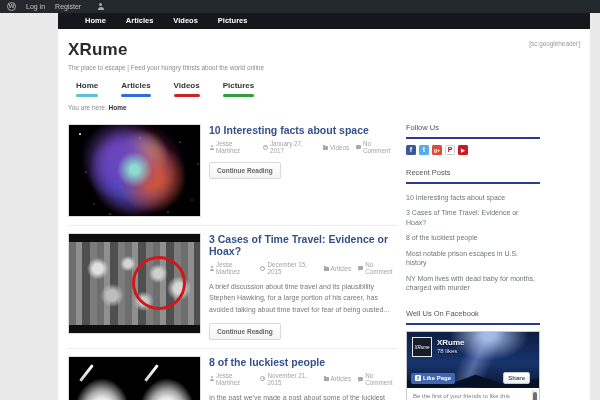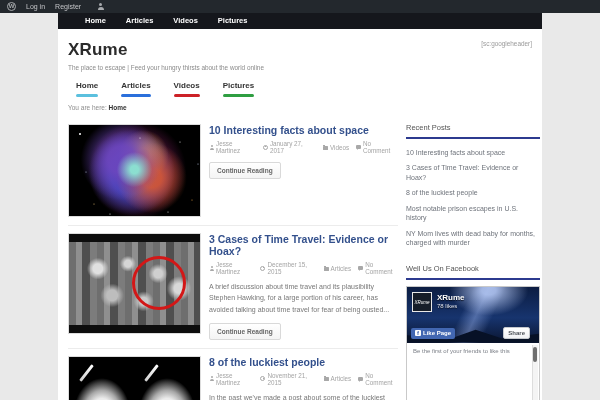--- a/index.html
+++ b/index.html
@@ -12,21 +12,21 @@
   .wp-logo { width:9px; height:9px; border:1px solid #a7aaad; border-radius:50%;
     color:#a7aaad; font-size:6px; line-height:7px; text-align:center; font-weight:bold; }
   .ab-link { color:#c3c4c7; font-size:7px; text-decoration:none; }
   .ab-person { position:relative; width:7px; height:7px; margin-left:6px; }
   .ab-person:before { content:""; position:absolute; left:2px; top:0; width:3px; height:3px;
     border-radius:50%; background:#a7aaad; }
   .ab-person:after { content:""; position:absolute; left:0.5px; bottom:0; width:6px; height:3px;
     border-radius:3px 3px 0 0; background:#a7aaad; }
 
   
-  .site-wrap { position:absolute; left:58px; top:13px; width:484px; height:387px;
+  .site-wrap { position:absolute; left:58px; top:13px; width:532px; height:387px;
     background:#ffffff; }
 
   .main-nav { height:16px; background:#15171c; display:flex; padding-left:17px; }
   .main-nav a { color:#ffffff; font-size:7.5px; font-weight:bold; line-height:16px;
     padding:0 10px; text-decoration:none; }
 
   .site-header { position:relative; padding:11px 10px 0 10px; }
   .site-title { font-size:17px; font-weight:bold; color:#2b2b2b; letter-spacing:0.2px; }
   .tagline { margin-top:4px; font-size:6.4px; color:#8a8a8a; }
   .shortcode { position:absolute; right:10px; top:11px; font-size:6.4px; color:#9a9a9a; }
@@ -290,20 +290,31 @@
               </span>
           </div>
           <p class="post-excerpt">In the past we've made a post about some of the luckiest people who escaped death. Well we've returned to that old popular subject, and up the ante. Below...</p>
         </div>
       </article>
 
     </div>
 
     <div class="sidebar">
 
+      <div class="widget">
+        <div class="widget-title">Follow Us</div>
+        <div class="title-rule"></div>
+        <div class="social-row">
+          <span class="s-icon s-fb">f</span>
+          <span class="s-icon s-tw">t</span>
+          <span class="s-icon s-gp">g+</span>
+          <span class="s-icon s-pin">P</span>
+          <span class="s-icon s-yt">▶</span>
+        </div>
+      </div>
 
       <div class="widget">
         <div class="widget-title">Recent Posts</div>
         <div class="title-rule"></div>
         <ul class="recent-list">
           <li>10 Interesting facts about space</li>
           <li>3 Cases of Time Travel: Evidence or Hoax?</li>
           <li>8 of the luckiest people</li>
           <li>Most notable prison escapes in U.S. history</li>
           <li>NY Mom lives with dead baby for months, charged with murder</li>

